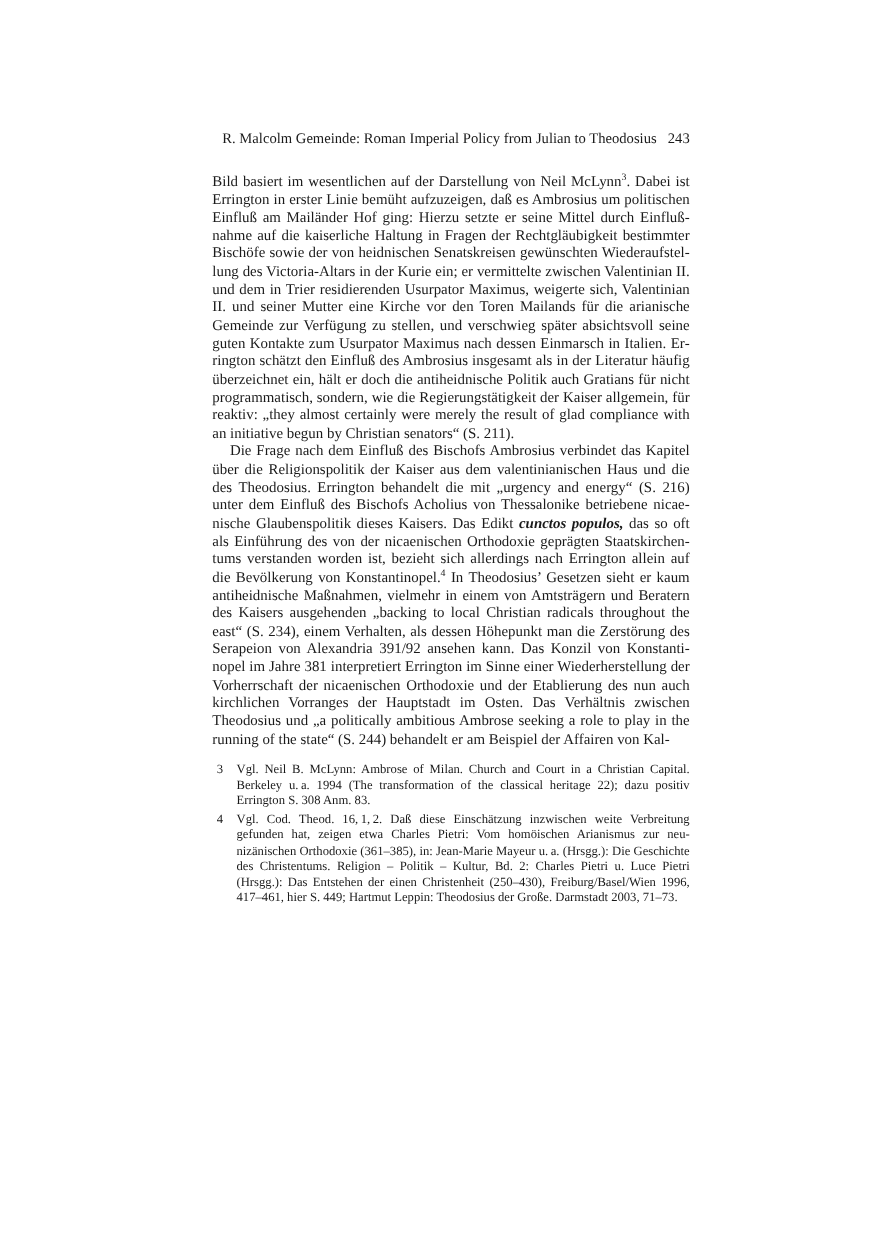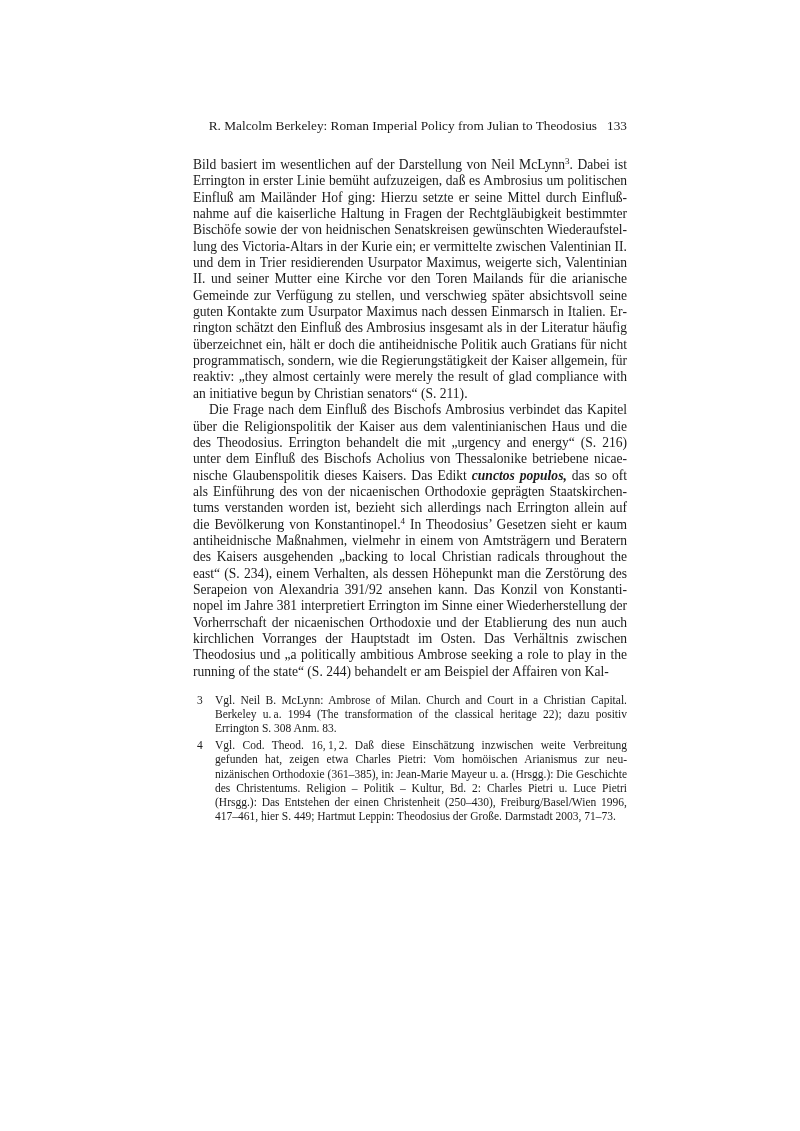--- a/index.html
+++ b/index.html
@@ -84,22 +84,22 @@
       left: 4px;
       top: 0;
     }
   </style>
 </head>
 <body>
 
 <div class="page">
 
   <div class="running-head">
-    <span class="rh-title">R. Malcolm Berkeley: Roman Imperial Policy from Julian to Theodosius</span>
-    <span class="rh-page">133</span>
+    <span class="rh-title">R. Malcolm Gemeinde: Roman Imperial Policy from Julian to Theodosius</span>
+    <span class="rh-page">243</span>
   </div>
 
   <div class="body-text">
     <p><span>Bild basiert im wesentlichen auf der Darstellung von Neil McLynn</span><sup>3</sup><span>. Dabei ist Errington in erster Linie bemüht aufzuzeigen, daß es Ambrosius um politischen Einfluß am Mailänder Hof ging: Hierzu setzte er seine Mittel durch Einfluß­nahme auf die kaiserliche Haltung in Fragen der Rechtgläubigkeit bestimmter Bischöfe sowie der von heidnischen Senatskreisen gewünschten Wiederaufstel­lung des Victoria-Altars in der Kurie ein; er vermittelte zwischen Valentinian II. und dem in Trier residierenden Usurpator Maximus, weigerte sich, Valentinian II. und seiner Mutter eine Kirche vor den Toren Mailands für die arianische Gemeinde zur Verfügung zu stellen, und verschwieg später absichtsvoll seine guten Kontakte zum Usurpator Maximus nach dessen Einmarsch in Italien. Er­rington schätzt den Einfluß des Ambrosius insgesamt als in der Literatur häufig überzeichnet ein, hält er doch die antiheidnische Politik auch Gratians für nicht programmatisch, sondern, wie die Regierungstätigkeit der Kaiser allgemein, für reaktiv: „they almost certainly were merely the result of glad compliance with an initiative begun by Christian senators“ (S. 211).</span></p>
     <p class="indent"><span>Die Frage nach dem Einfluß des Bischofs Ambrosius verbindet das Kapitel über die Religionspolitik der Kaiser aus dem valentinianischen Haus und die des Theodosius. Errington behandelt die mit „urgency and energy“ (S. 216) unter dem Einfluß des Bischofs Acholius von Thessalonike betriebene nicae­nische Glaubenspolitik dieses Kaisers. Das Edikt </span><em>cunctos populos,</em><span> das so oft als Einführung des von der nicaenischen Orthodoxie geprägten Staatskirchen­tums verstanden worden ist, bezieht sich allerdings nach Errington allein auf die Bevölkerung von Konstantinopel.</span><sup>4</sup><span> In Theodosius’ Gesetzen sieht er kaum antiheidnische Maßnahmen, vielmehr in einem von Amtsträgern und Beratern des Kaisers ausgehenden „backing to local Christian radicals throughout the east“ (S. 234), einem Verhalten, als dessen Höhepunkt man die Zerstörung des Serapeion von Alexandria 391/92 ansehen kann. Das Konzil von Konstanti­nopel im Jahre 381 interpretiert Errington im Sinne einer Wiederherstellung der Vorherrschaft der nicaenischen Orthodoxie und der Etablierung des nun auch kirchlichen Vorranges der Hauptstadt im Osten. Das Verhältnis zwischen Theodosius und „a politically ambitious Ambrose seeking a role to play in the running of the state“ (S. 244) behandelt er am Beispiel der Affairen von Kal-</span></p>
   </div>
 
   <div class="footnotes">
     <div class="fn">
       <span class="fn-num">3</span>

